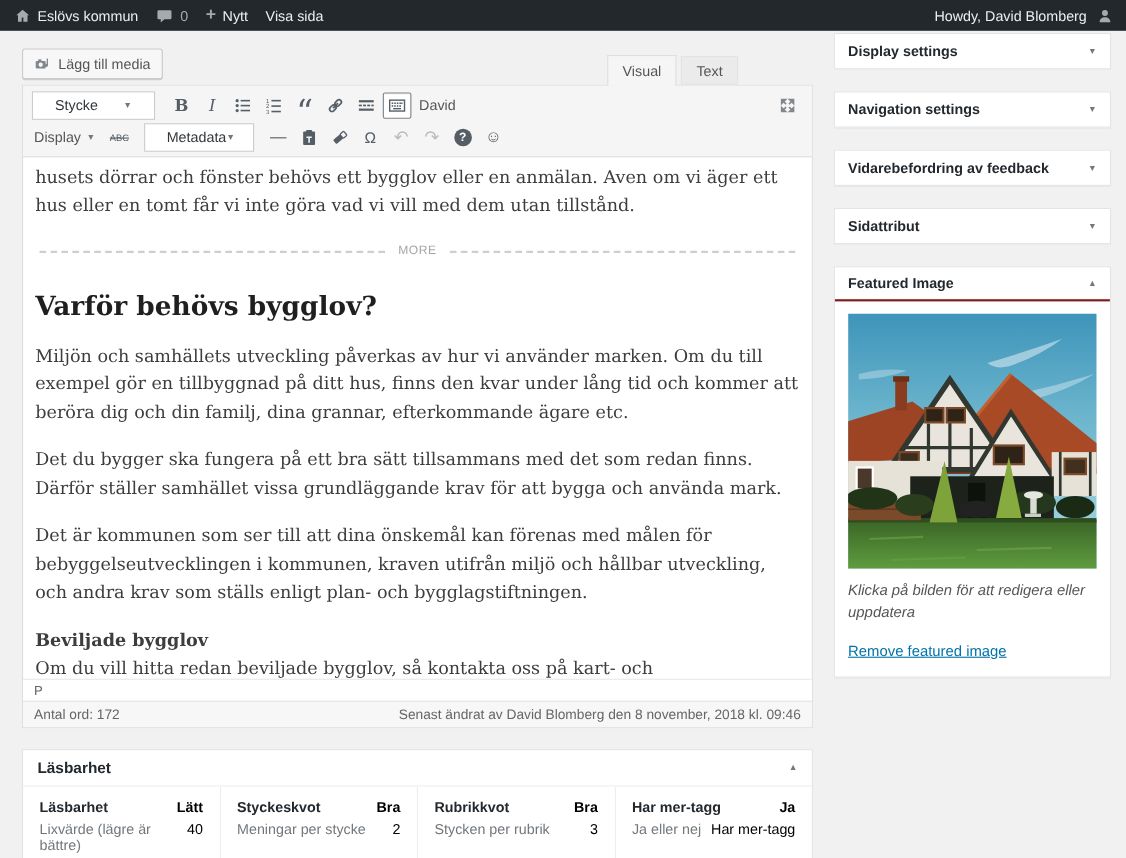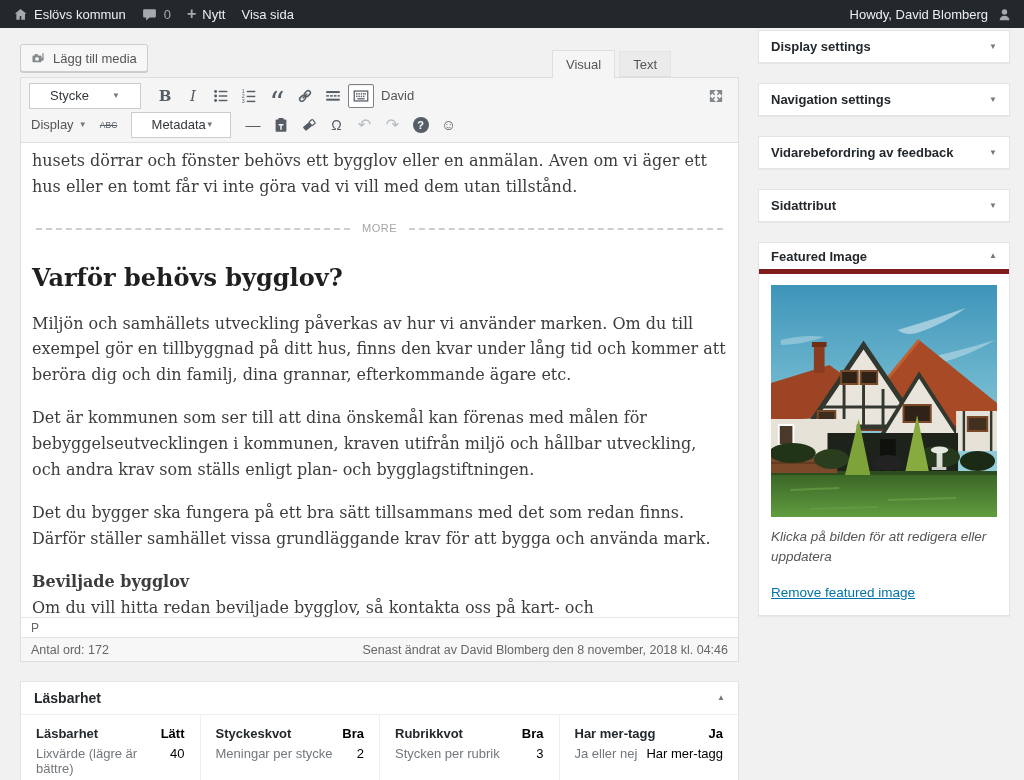--- a/index.html
+++ b/index.html
@@ -79,21 +79,21 @@
   .r1{display:flex;justify-content:space-between;font-size:13px;font-weight:bold;color:#23282d;margin-bottom:5px;}
   .r2{display:flex;justify-content:space-between;font-size:13px;color:#72777c;}
   .val{color:#000000;}
   .r1 .val{font-weight:bold;}
 
   
   .sidebar{position:absolute;left:758px;top:30px;width:252px;}
   .panel{background:#fff;border:1px solid #e2e4e7;box-shadow:0 1px 1px rgba(0,0,0,.04);margin-bottom:20px;}
   .panel-head{display:flex;justify-content:space-between;align-items:center;height:31px;padding:0 12px;
               font-size:13px;font-weight:bold;color:#23282d;cursor:pointer;}
-  .panel.open .panel-head{border-bottom:5px solid #7f1d1d;}
+  .panel.open .panel-head{border-bottom:2px solid #7f1d1d;}
   .panel-body{padding:11px 12px 14px;}
   .f-img{width:100%;height:232px;display:block;cursor:pointer;}
   .f-caption{font-style:italic;color:#555;font-size:13.5px;line-height:1.5;margin:10px 0 15px;}
   .f-remove{color:#0073aa;text-decoration:underline;font-size:13.5px;cursor:pointer;}
 </style>
 </head>
 <body>
 
 <div id="page">
 
@@ -266,34 +266,34 @@
 
     <div class="content">
       <p>husets dörrar och fönster behövs ett bygglov eller en anmälan. Aven om vi äger ett hus eller en tomt får vi inte göra vad vi vill med dem utan tillstånd.</p>
       <div class="more">
         <span class="dash"></span>
         <span class="lbl">MORE</span>
         <span class="dash"></span>
       </div>
       <h2>Varför behövs bygglov?</h2>
       <p>Miljön och samhällets utveckling påverkas av hur vi använder marken. Om du till exempel gör en tillbyggnad på ditt hus, finns den kvar under lång tid och kommer att beröra dig och din familj, dina grannar, efterkommande ägare etc.</p>
+      <p>Det du bygger ska fungera på ett bra sätt tillsammans med det som redan finns. Därför ställer samhället vissa grundläggande krav för att bygga och använda mark.</p>
       <p>Det är kommunen som ser till att dina önskemål kan förenas med målen för bebyggelseutvecklingen i kommunen, kraven utifrån miljö och hållbar utveckling, och andra krav som ställs enligt plan- och bygglagstiftningen.</p>
-      <p>Det du bygger ska fungera på ett bra sätt tillsammans med det som redan finns. Därför ställer samhället vissa grundläggande krav för att bygga och använda mark.</p>
       <p>
         <strong class="lead">Beviljade bygglov</strong>
         <span>Om du vill hitta redan beviljade bygglov, så kontakta oss på kart- och </span>
       </p>
     </div>
 
     <div class="pathbar">
       <span>P</span>
     </div>
     <div class="statusbar">
       <span>Antal ord: 172</span>
-      <span>Senast ändrat av David Blomberg den 8 november, 2018 kl. 04:46</span>
+      <span>Senast ändrat av David Blomberg den 8 november, 2018 kl. 09:46</span>
     </div>
   </div>
 
   <div class="readability">
     <div class="read-head">
       <span>Läsbarhet</span>
       <span class="caret">▲</span>
     </div>
     <div class="read-body">
       <div class="read-cell">

